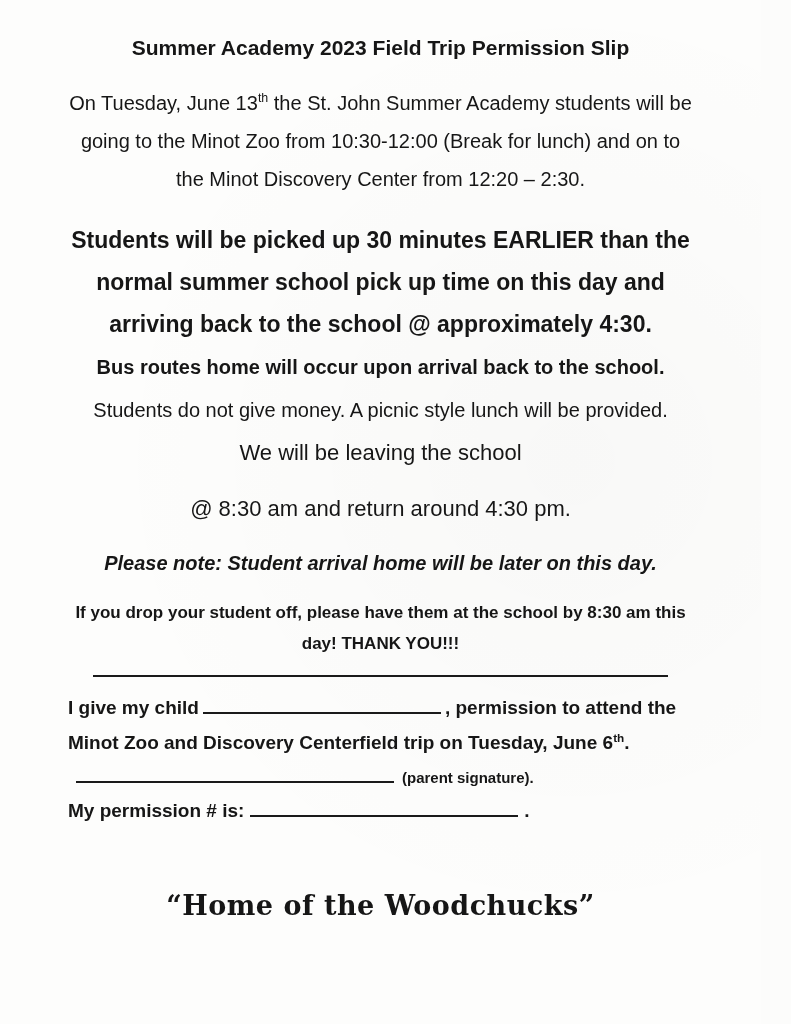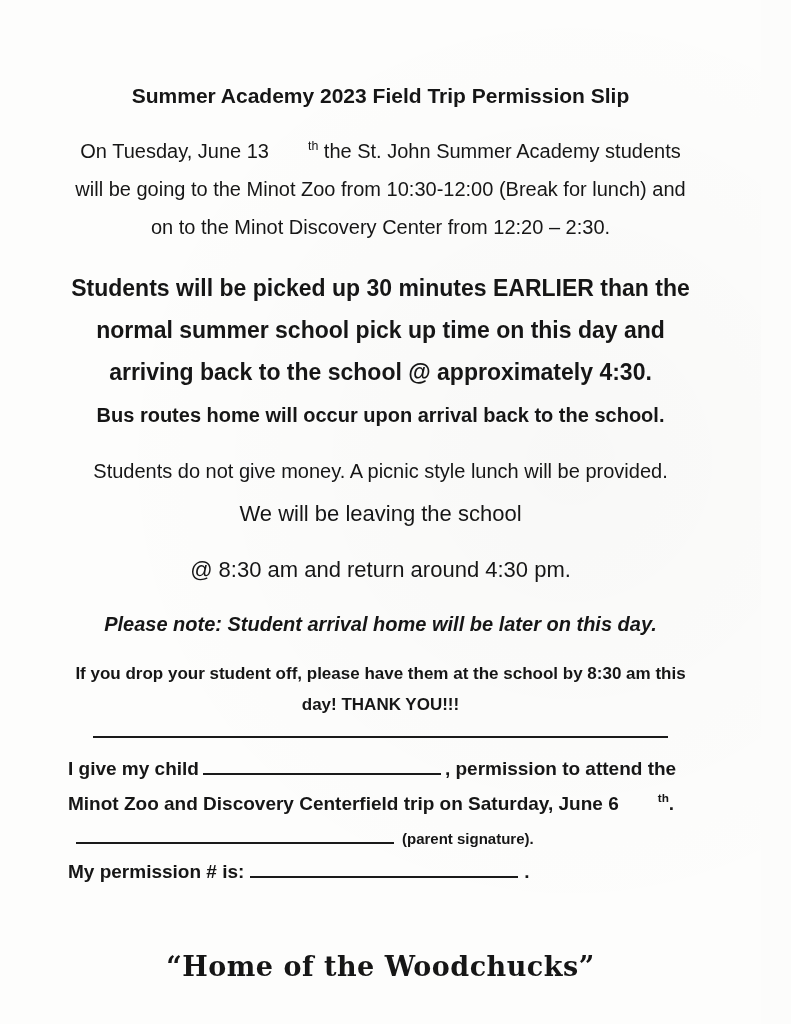--- a/index.html
+++ b/index.html
@@ -8,51 +8,51 @@
     width: 791px;
     height: 1024px;
     background: #fcfcfb;
     font-family: "Liberation Sans", sans-serif;
     color: #161616;
     overflow: hidden;
   }
   .page {
     width: 761px;
     height: 1024px;
-    padding: 84px 68px 0 68px;
+    padding: 36px 68px 0 68px;
     background:
       radial-gradient(circle at 75% 45%, rgba(0,0,0,0.02), rgba(0,0,0,0) 60%),
       #fdfdfc;
   }
   .doc-title {
     text-align: center;
     font-weight: bold;
     font-size: 21px;
     margin-bottom: 24px;
   }
   .intro {
     text-align: center;
     font-size: 20px;
     line-height: 1.9;
     margin-bottom: 22px;
   }
-  sup { font-size: 0.62em; vertical-align: super; line-height: 0; margin-left: 39px; }
+  sup { font-size: 0.62em; vertical-align: super; line-height: 0; }
   .pickup-notice {
     text-align: center;
     font-weight: bold;
     font-size: 23px;
     line-height: 1.82;
     margin-bottom: 4px;
   }
   .bus-routes {
     text-align: center;
     font-weight: bold;
     font-size: 20px;
     line-height: 1.75;
-    margin-bottom: 21px;
+    margin-bottom: 8px;
   }
   .money-note {
     text-align: center;
     font-size: 20px;
     line-height: 1.75;
     margin-bottom: 12px;
   }
   .leaving-line {
     text-align: center;
     font-size: 22px;
@@ -121,19 +121,19 @@
   <p class="leaving-line">We will be leaving the school</p>
   <p class="leaving-line">@ 8:30 am and return around 4:30 pm.</p>
 
   <p class="arrival-note">Please note: Student arrival home will be later on this day.</p>
 
   <p class="dropoff-note">If you drop your student off, please have them at the school by 8:30 am this day! THANK YOU!!!</p>
 
   <hr class="separator">
 
   <div class="form-section">
-    <p><span>I give my child</span><span class="blank blank-name"></span><span>, permission to attend the Minot Zoo and Discovery Centerfield trip on Saturday, June </span><span>6</span><sup>th</sup><span>.</span><span class="blank blank-signature"></span><span class="signature-caption">(parent signature).</span></p>
+    <p><span>I give my child</span><span class="blank blank-name"></span><span>, permission to attend the Minot Zoo and Discovery Centerfield trip on Tuesday, June </span><span>6</span><sup>th</sup><span>.</span><span class="blank blank-signature"></span><span class="signature-caption">(parent signature).</span></p>
     <p><span>My permission # is:</span><span class="blank blank-phone"></span><span>.</span></p>
   </div>
 
   <p class="footer-motto">“Home of the Woodchucks”</p>
 
 </div>
 
 </body></html>

